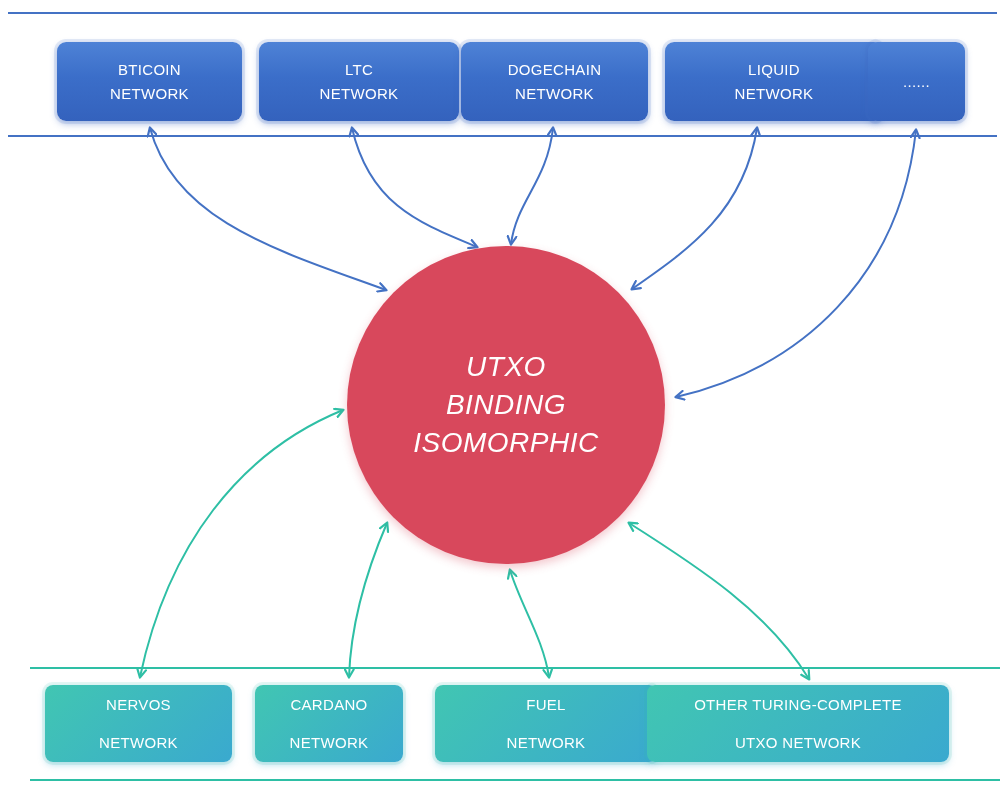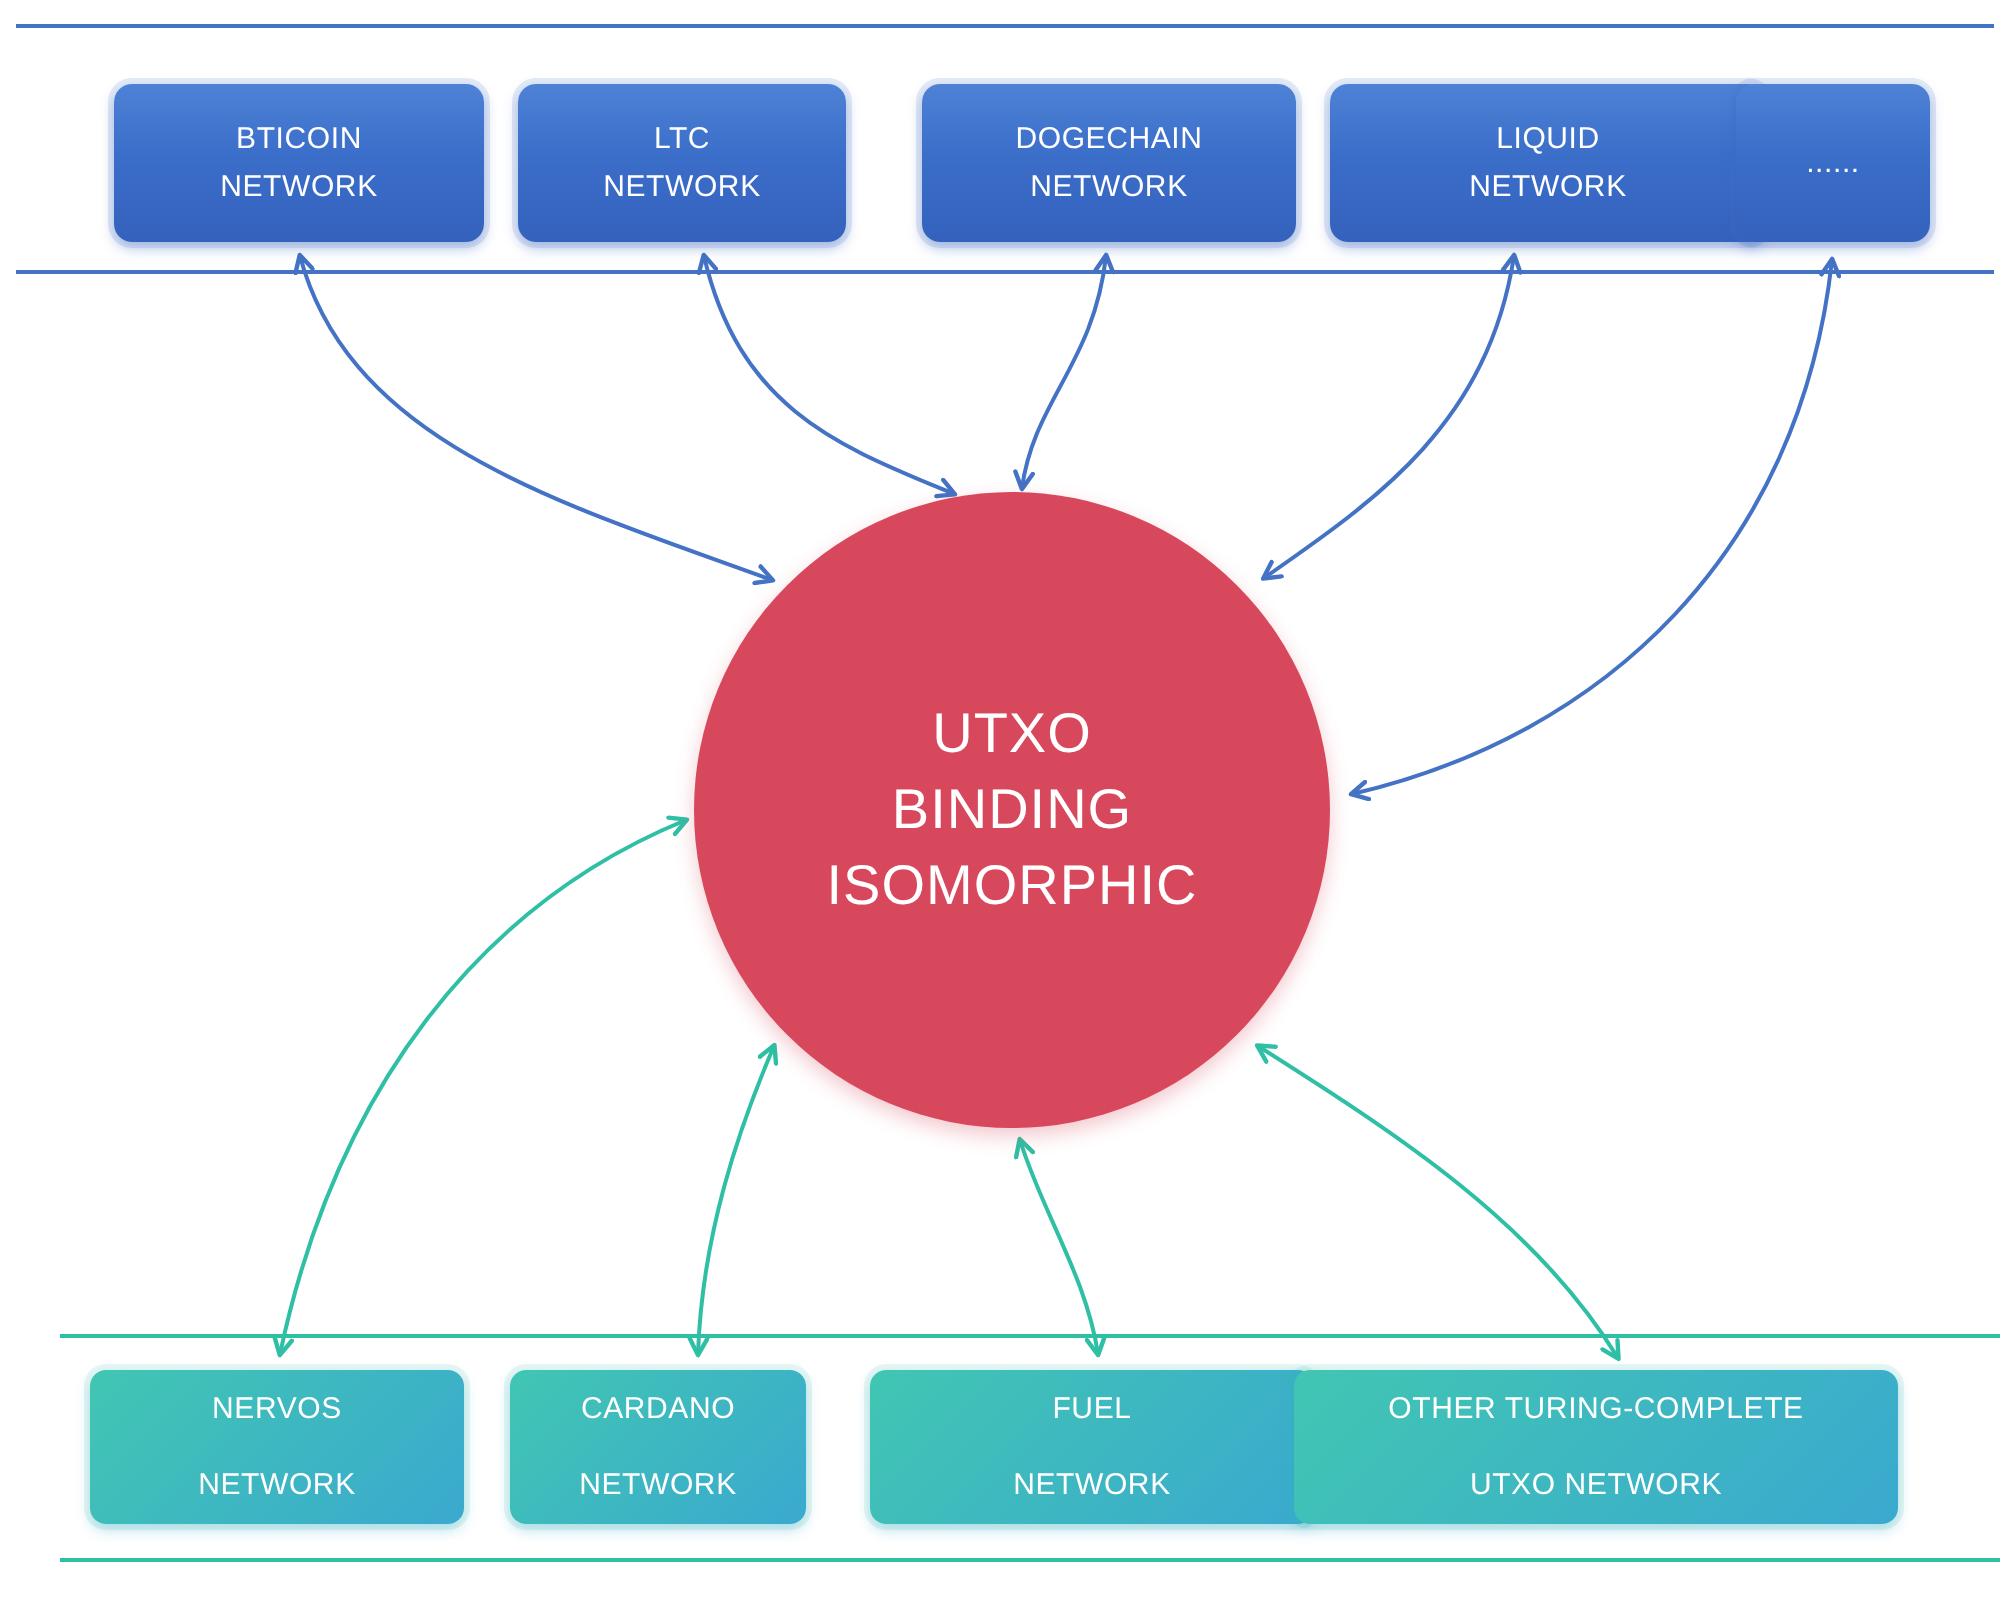--- a/index.html
+++ b/index.html
@@ -73,20 +73,21 @@
     color: #ffffff;
     display: flex;
     flex-direction: column;
     align-items: center;
     justify-content: center;
     font-size: 28px;
     line-height: 1.35;
     letter-spacing: 0.5px;
     text-align: center;
     box-shadow: 0 4px 10px rgba(216,72,92,0.30);
+    font-style: italic;
   }
 </style>
 </head>
 <body>
 
 <div class="canvas">
 
   <div class="hline blue" style="top:12px"></div>
   <div class="hline blue" style="top:135px"></div>
   <div class="hline teal" style="top:667px"></div>
@@ -115,21 +116,21 @@
       <path d="M349,677 C351,618 369,565 387,523" marker-start="url(#mTeal)" marker-end="url(#mTeal)"></path>
       <path d="M549,677 C543,638 521,606 510,570" marker-start="url(#mTeal)" marker-end="url(#mTeal)"></path>
       <path d="M809,679 C768,612 700,568 629,523" marker-start="url(#mTeal)" marker-end="url(#mTeal)"></path>
     </g>
   </svg>
 
   <div class="node top" style="left:57px;width:185px">
     <span>BTICOIN</span>
     <span>NETWORK</span>
   </div>
-  <div class="node top" style="left:259px;width:164px">
+  <div class="node top" style="left:259px;width:200px">
     <span>LTC</span>
     <span>NETWORK</span>
   </div>
   <div class="node top" style="left:461px;width:187px">
     <span>DOGECHAIN</span>
     <span>NETWORK</span>
   </div>
   <div class="node top" style="left:665px;width:218px">
     <span>LIQUID</span>
     <span>NETWORK</span>

